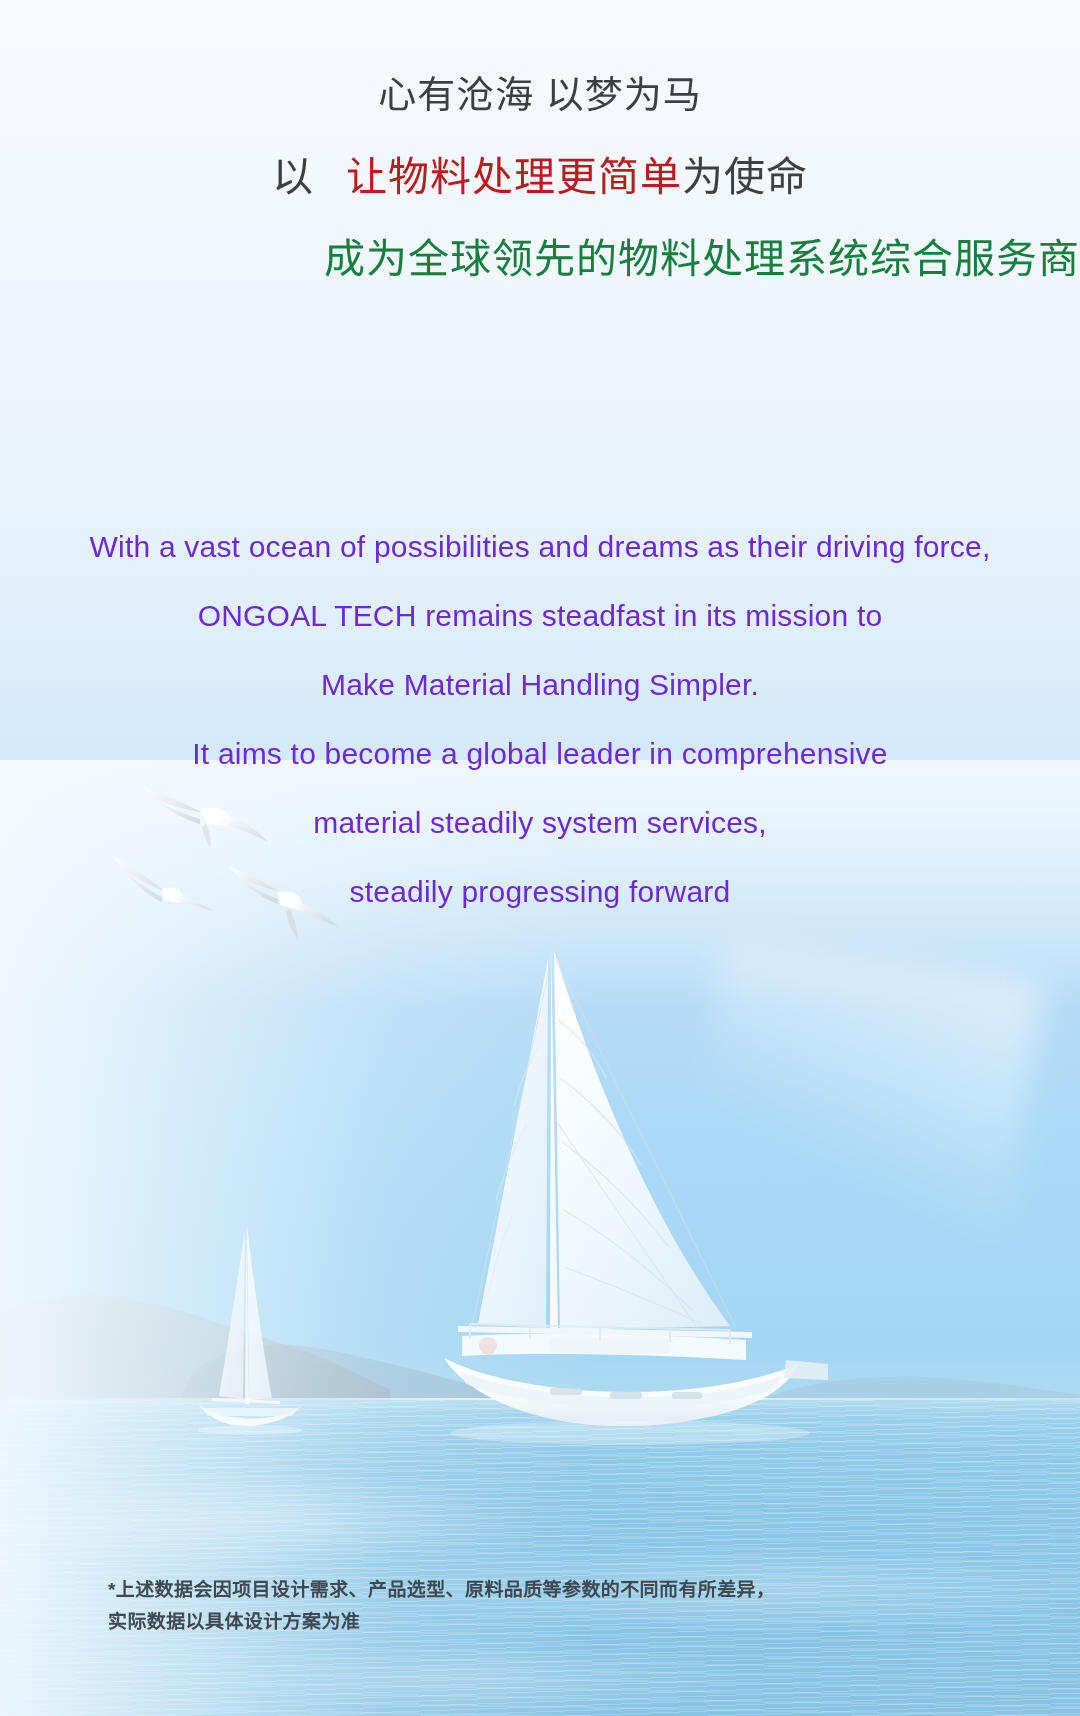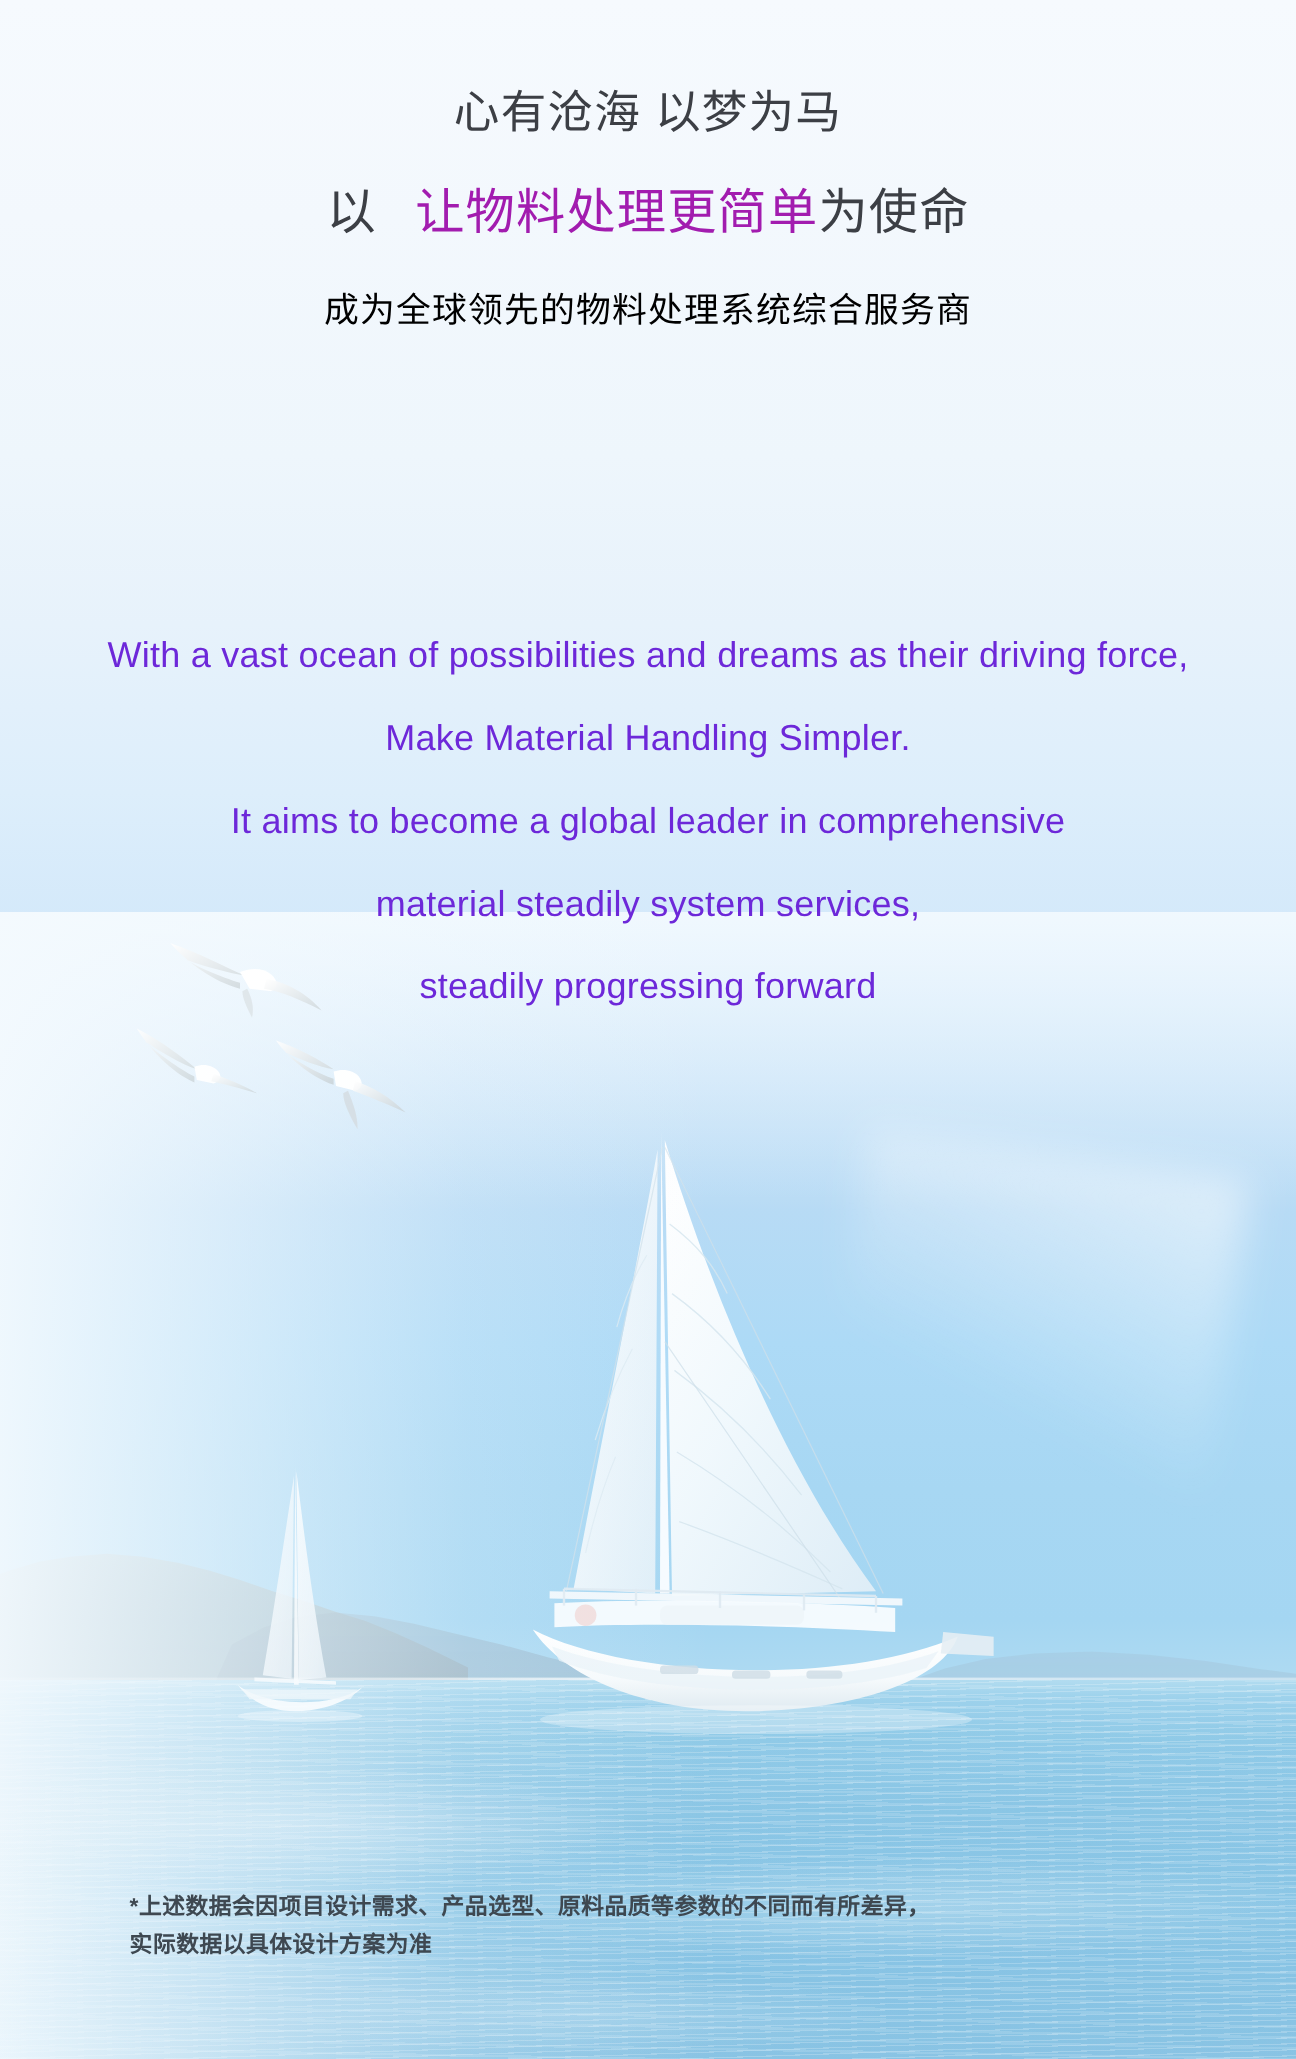--- a/index.html
+++ b/index.html
@@ -167,24 +167,25 @@
     line-height:78px;
     color:#3c3f45;
     letter-spacing:1px;
     font-weight:400;
     white-space:nowrap;
   }
   .cn-line.big{
     font-size:41px;
     line-height:86px;
   }
-  .accent{ color:#a21caf;margin-left:32px; }
+  .accent{ color:#b91c1c;margin-left:32px; }
   .cn-line.all-accent{
-    color:#000000;
-    font-size:29px;
+    color:#15803d;
+    font-size:41px;
+    text-align:right;
   }
 
   .en-block{
     position:absolute;
     left:0; right:0; top:512px;
     text-align:center;
   }
   .en-line{
     font-size:30px;
     line-height:69px;
@@ -376,20 +377,21 @@
 
       <div class="cn-line big"><span>以</span><span class="accent">让物料处理更简单</span><span>为使命</span></div>
 
 
       <div class="cn-line all-accent">成为全球领先的物料处理系统综合服务商</div>
 
     </div>
 
     <div class="en-block">
       <div class="en-line">With a vast ocean of possibilities and dreams as their driving force,</div>
+      <div class="en-line">ONGOAL TECH remains steadfast in its mission to</div>
       <div class="en-line">Make Material Handling Simpler.</div>
       <div class="en-line">It aims to become a global leader in comprehensive</div>
       <div class="en-line">material steadily system services,</div>
       <div class="en-line">steadily progressing forward</div>
     </div>
 
     <div class="disclaimer">
       <div>*上述数据会因项目设计需求、产品选型、原料品质等参数的不同而有所差异，</div>
       <div>实际数据以具体设计方案为准</div>
     </div>

